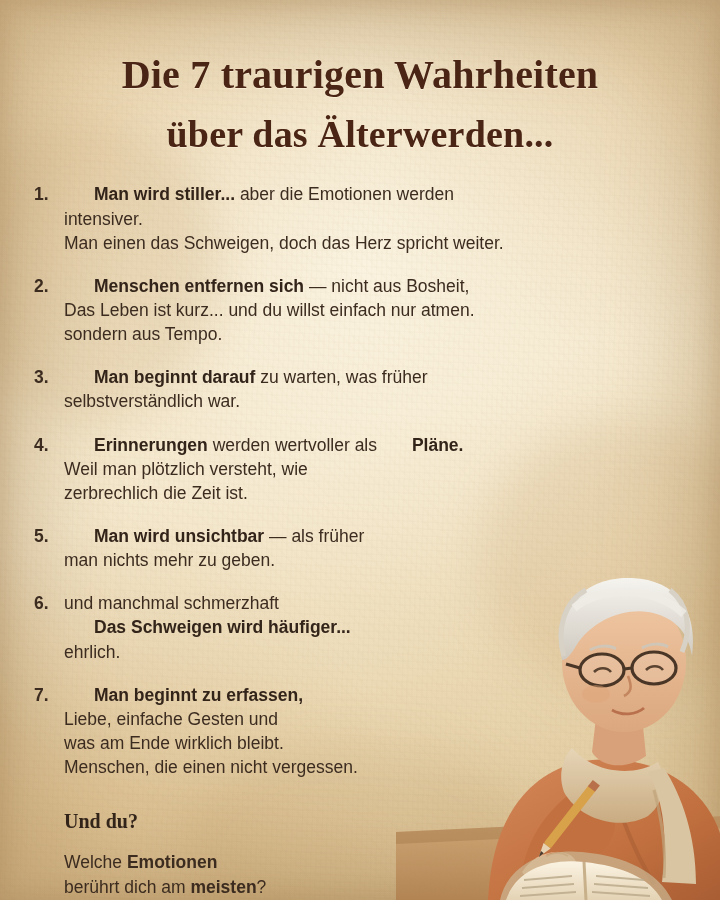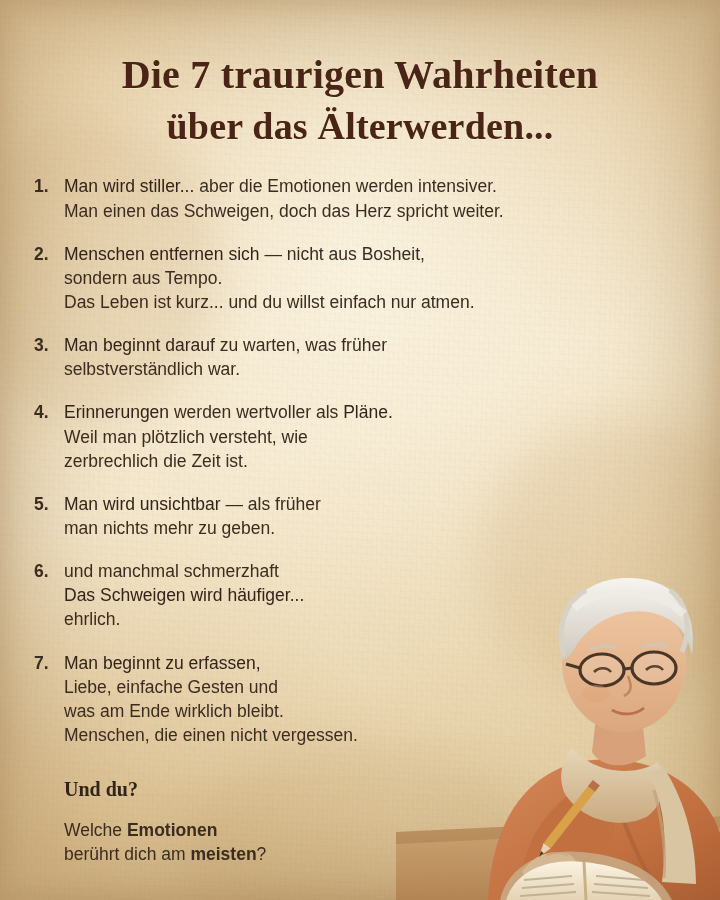--- a/index.html
+++ b/index.html
@@ -60,21 +60,21 @@
   .title {
     text-align: center;
     font-family: "Liberation Serif", serif;
     font-weight: bold;
     color: #4a2414;
     line-height: 1.18;
     letter-spacing: 0.2px;
     text-shadow: 0 1px 0 rgba(255,245,225,0.55);
   }
   .title .line1 { display: block; font-size: 40px; }
-  .title .line2 { display: block; font-size: 38px; margin-top: 5px; }
+  .title .line2 { display: block; font-size: 38px; margin-top: 13px; }
 
   .list {
     margin: 26px 0 0 0;
     padding: 0 6px 0 36px;
     list-style: none;
   }
   .item {
     position: relative;
     margin-bottom: 19px;
     color: #3c2c20;
@@ -84,22 +84,23 @@
   }
   .num {
     position: absolute;
     left: -30px;
     top: 0;
     font-weight: bold;
     color: #3c2c20;
     font-size: 17.5px;
   }
   .item b, .strong {
-    font-weight: normal;
+    font-weight: bold;
     color: #33241a;
+    margin-left: 30px;
   }
   .line { display: block; }
 
   .closing {
     margin: 28px 0 0 36px;
     max-width: 420px;
     color: #3c2c20;
     font-size: 17.5px;
     line-height: 1.42;
   }
@@ -241,22 +242,22 @@
 
     <ul class="list" id="truth-list">
         <li class="item">
           <span class="num">1.</span>
           <span class="line"><b>Man wird stiller...</b><span> aber die Emotionen werden intensiver.</span></span>
           <span class="line"><span>Man einen das Schweigen, doch das Herz spricht weiter.</span></span>
         </li>
         <li class="item">
           <span class="num">2.</span>
           <span class="line"><b>Menschen entfernen sich</b><span> — nicht aus Bosheit,</span></span>
+          <span class="line"><span>Das Leben ist kurz... und du willst einfach nur atmen.</span></span>
           <span class="line"><span>sondern aus Tempo.</span></span>
-          <span class="line"><span>Das Leben ist kurz... und du willst einfach nur atmen.</span></span>
         </li>
         <li class="item">
           <span class="num">3.</span>
           <span class="line"><b>Man beginnt darauf</b><span> zu warten, was früher</span></span>
           <span class="line"><span>selbstverständlich war.</span></span>
         </li>
         <li class="item">
           <span class="num">4.</span>
           <span class="line"><b>Erinnerungen</b><span> werden wertvoller als </span><b>Pläne.</b></span>
           <span class="line"><span>Weil man plötzlich versteht, wie</span></span>

